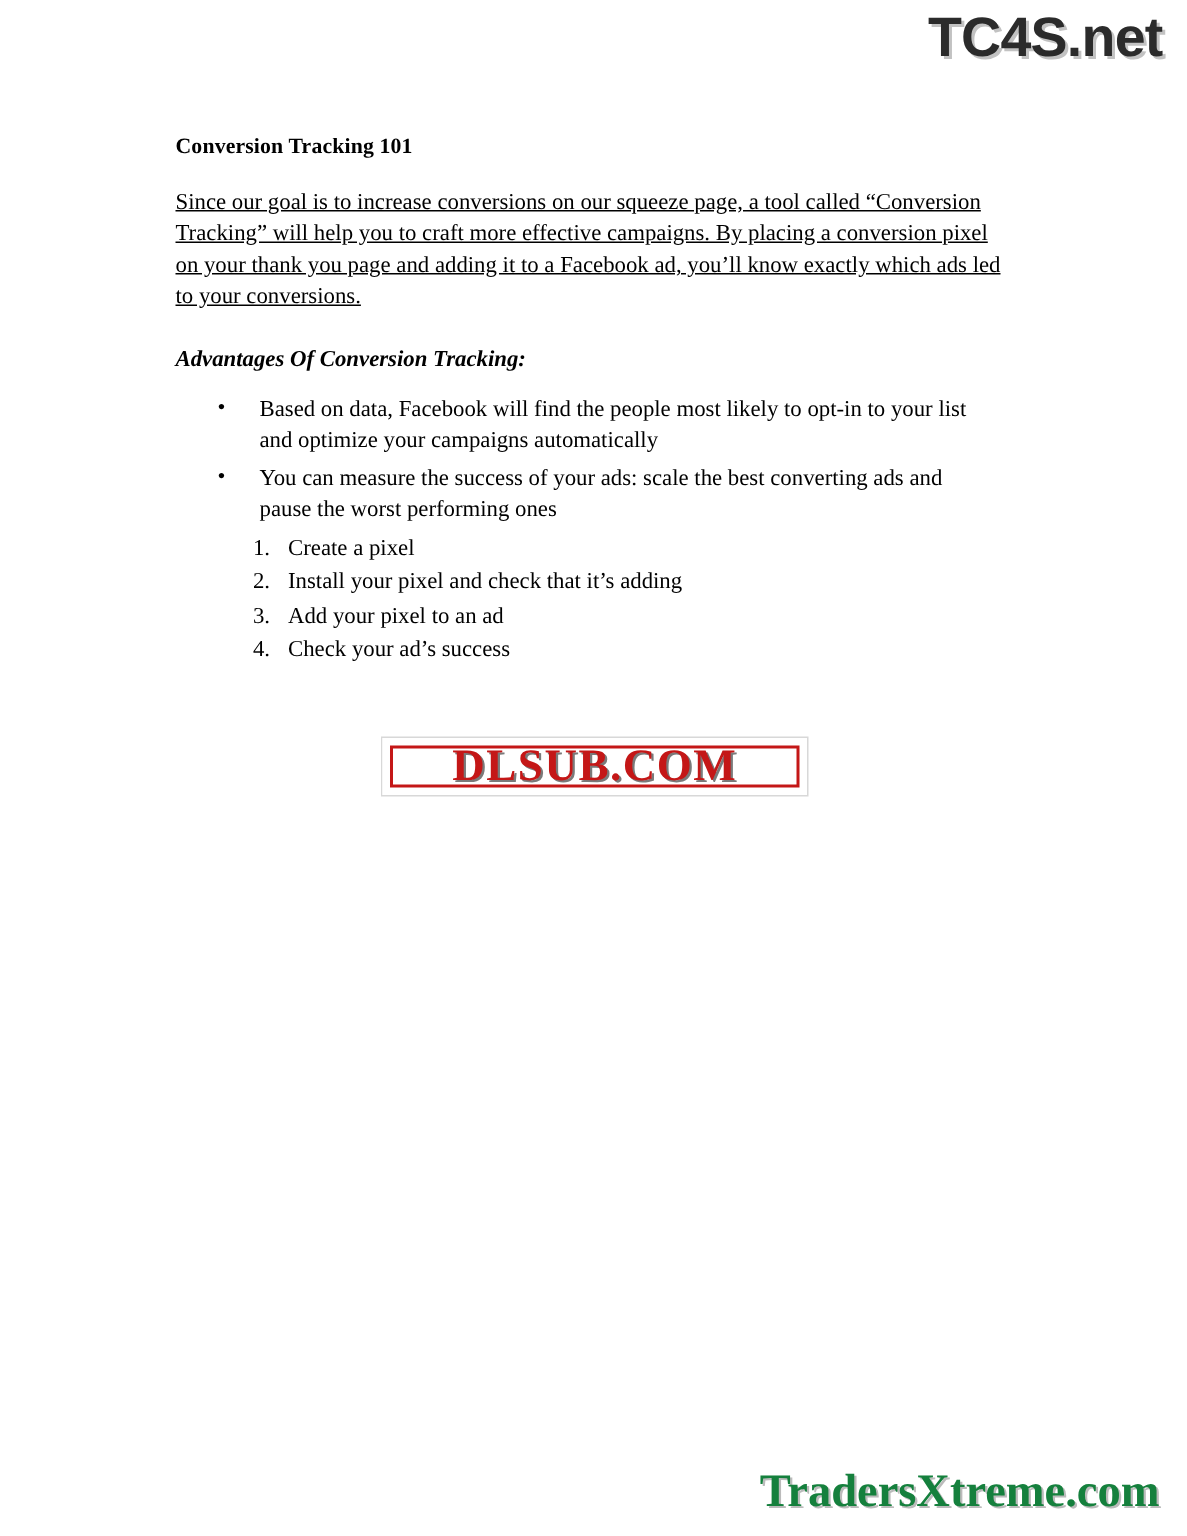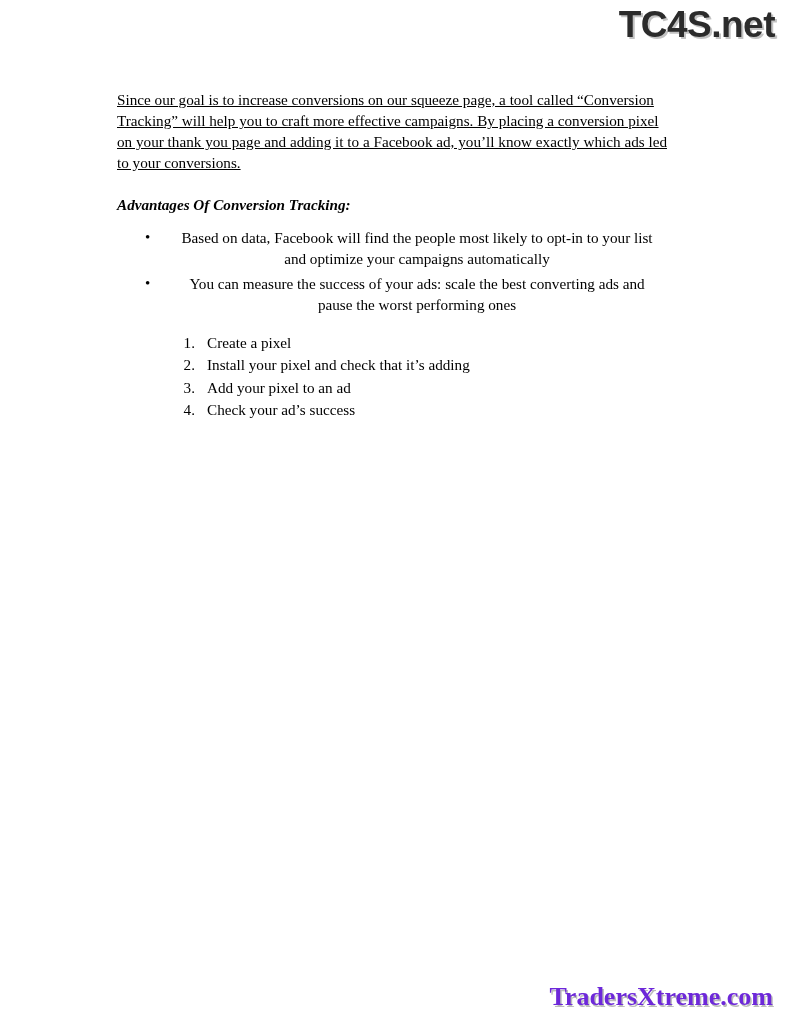--- a/index.html
+++ b/index.html
@@ -72,40 +72,39 @@
   .section-head.larger {
     font-size: 16.4px;
     margin-top: 44px;
     margin-bottom: 16px;
   }
 
   ul.bullets {
     list-style: none;
     margin: 0 16px 0 0;
     padding: 0 0 0 28px;
-    text-align: center;
   }
   ul.bullets li {
     position: relative;
     font-size: 15.2px;
     line-height: 1.38;
     margin-bottom: 4px;
     padding-left: 28px;
   }
   ul.bullets li::before {
     content: "\2022";
     position: absolute;
     left: 0;
     top: -1px;
     font-size: 15px;
   }
 
   ol.steps {
     list-style: none;
-    margin: 16px;
+    margin: 1px;
     padding: 0 0 0 28px;
     counter-reset: stepcount;
   }
   ol.steps li {
     position: relative;
     counter-increment: stepcount;
     font-size: 15.2px;
     line-height: 1.42;
     padding-left: 46px;
     margin-bottom: 1px;
@@ -158,51 +157,55 @@
     pointer-events: none;
   }
 
   
   .footer-watermark {
     position: absolute;
     right: 18px;
     bottom: 12px;
     font-family: "Liberation Serif", serif;
     font-weight: bold;
-    font-size: 26px;
-    color: #6d28d9;
+    font-size: 31px;
+    color: #15803d;
     text-shadow: 1.5px 1.5px 0 rgba(120,120,120,0.5);
     white-space: nowrap;
   }
 </style>
 </head>
 <body>
 
 <div class="page">
 
   <div class="top-watermark">TC4S.net</div>
 
   <div class="content">
 
+    <h1 class="doc-title">Conversion Tracking 101</h1>
 
     <p class="paragraph">Since our goal is to increase conversions on our squeeze page, a tool called “Conversion Tracking” will help you to craft more effective campaigns. By placing a conversion pixel on your thank you page and adding it to a Facebook ad, you’ll know exactly which ads led to your conversions.</p>
 
     <h2 class="section-head">Advantages Of Conversion Tracking:</h2>
 
     <ul class="bullets">
       <li>Based on data, Facebook will find the people most likely to opt-in to your list and optimize your campaigns automatically</li>
       <li>You can measure the success of your ads: scale the best converting ads and pause the worst performing ones</li>
     </ul>
 
 
     <ol class="steps">
       <li>Create a pixel</li>
       <li>Install your pixel and check that it’s adding</li>
       <li>Add your pixel to an ad</li>
       <li>Check your ad’s success</li>
     </ol>
 
   </div>
 
+  <div class="stamp">
+    <span class="stamp-inner">DLSUB.COM</span>
+  </div>
 
   <div class="footer-watermark">TradersXtreme.com</div>
 
 </div>
 
 </body></html>

